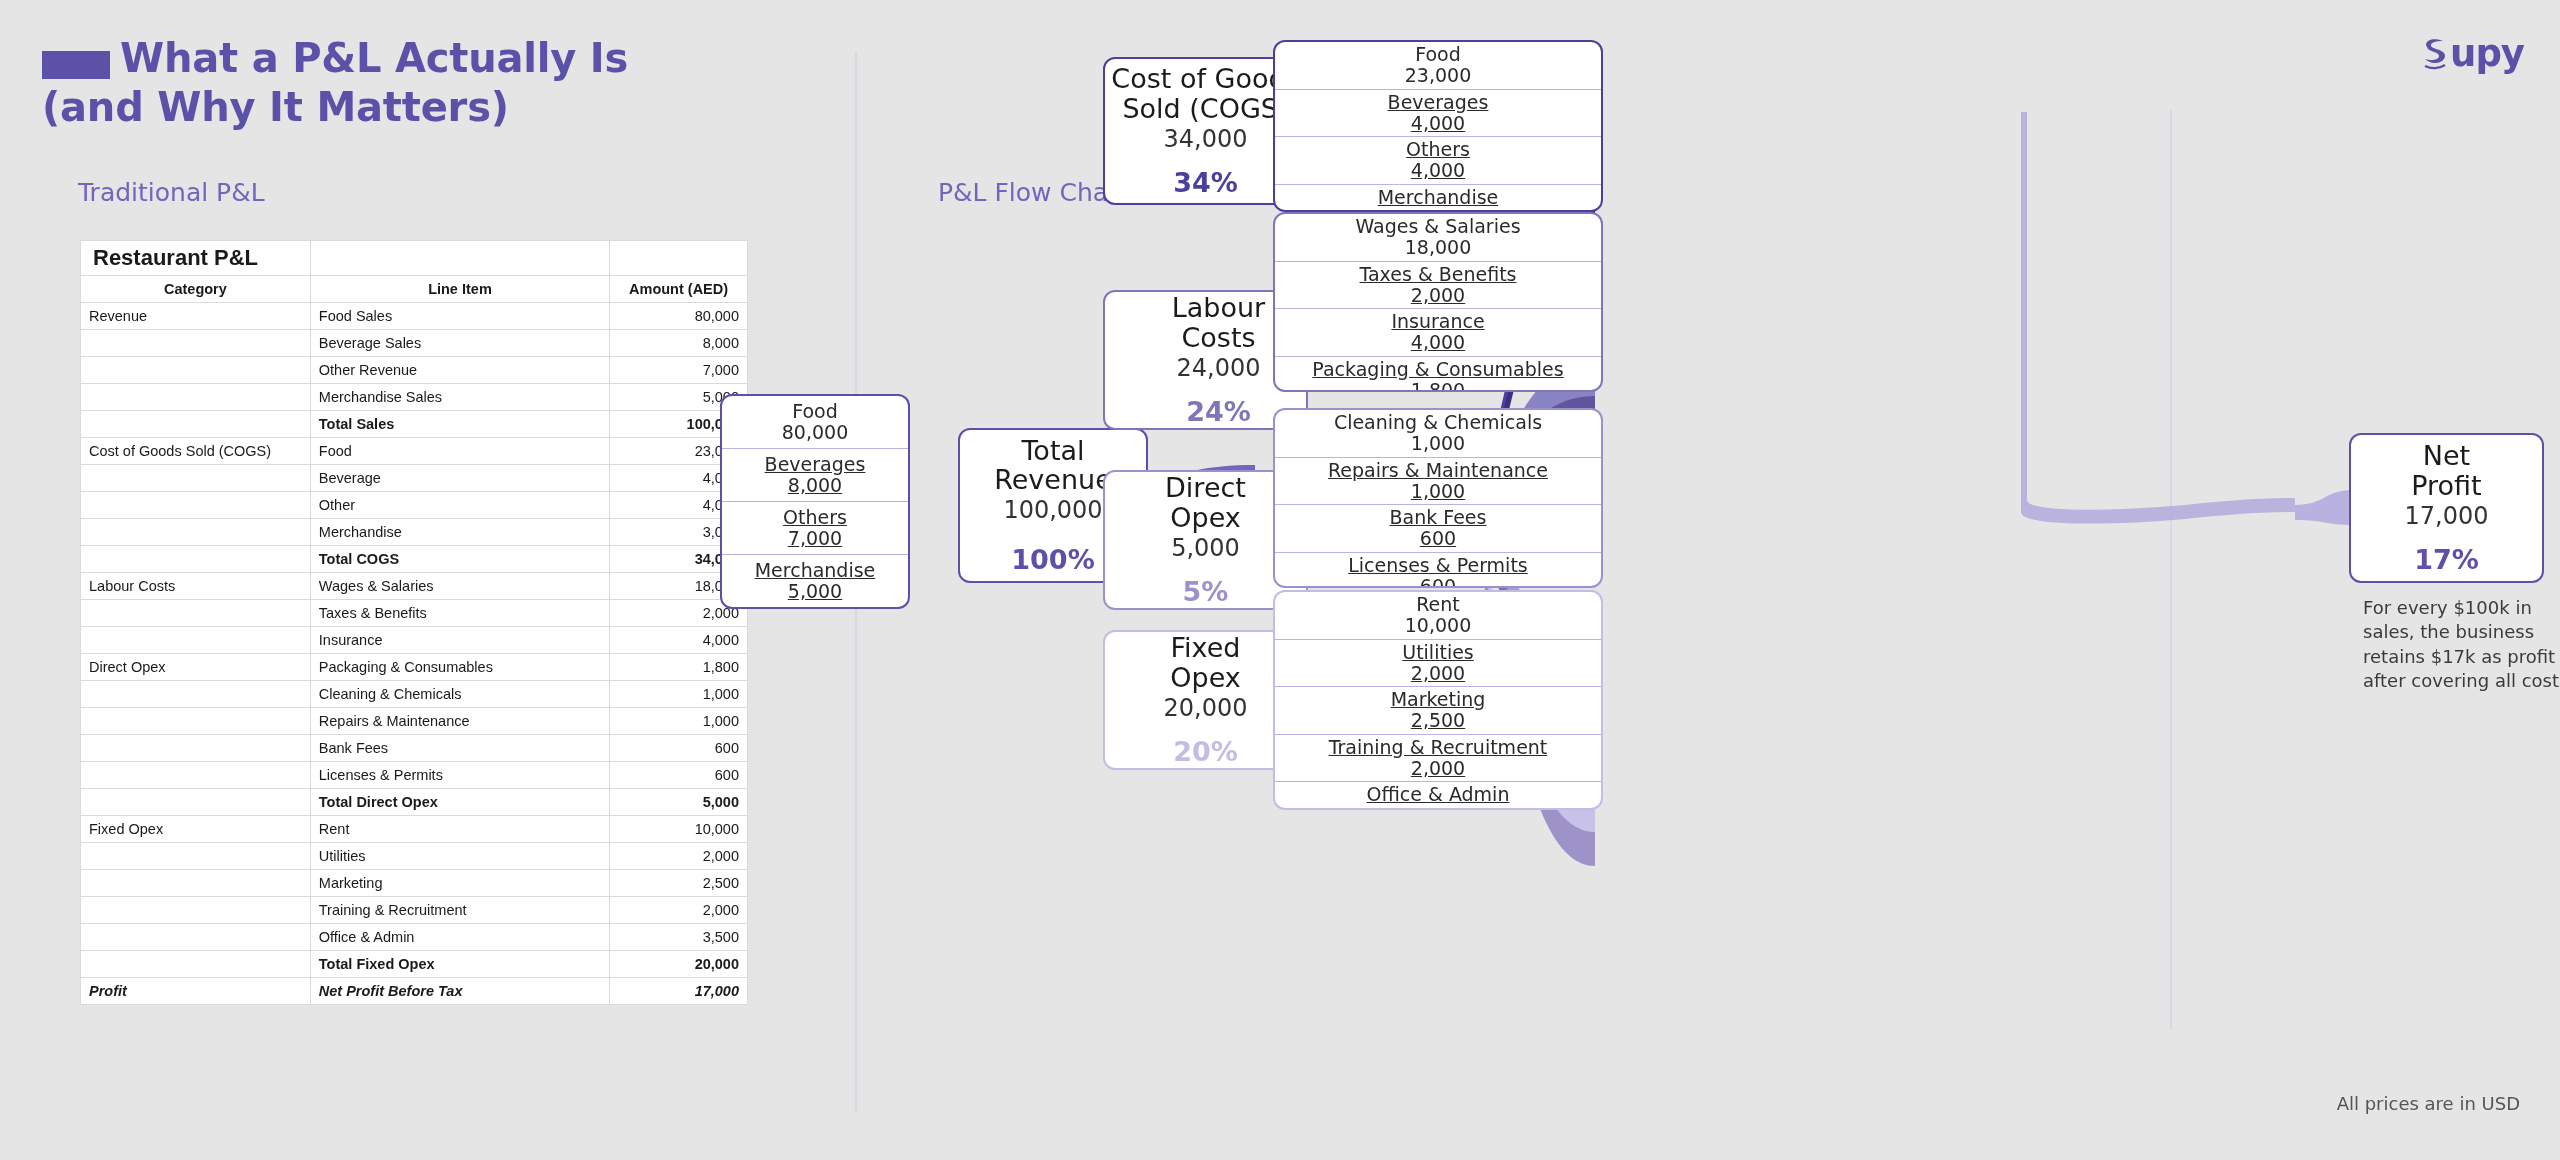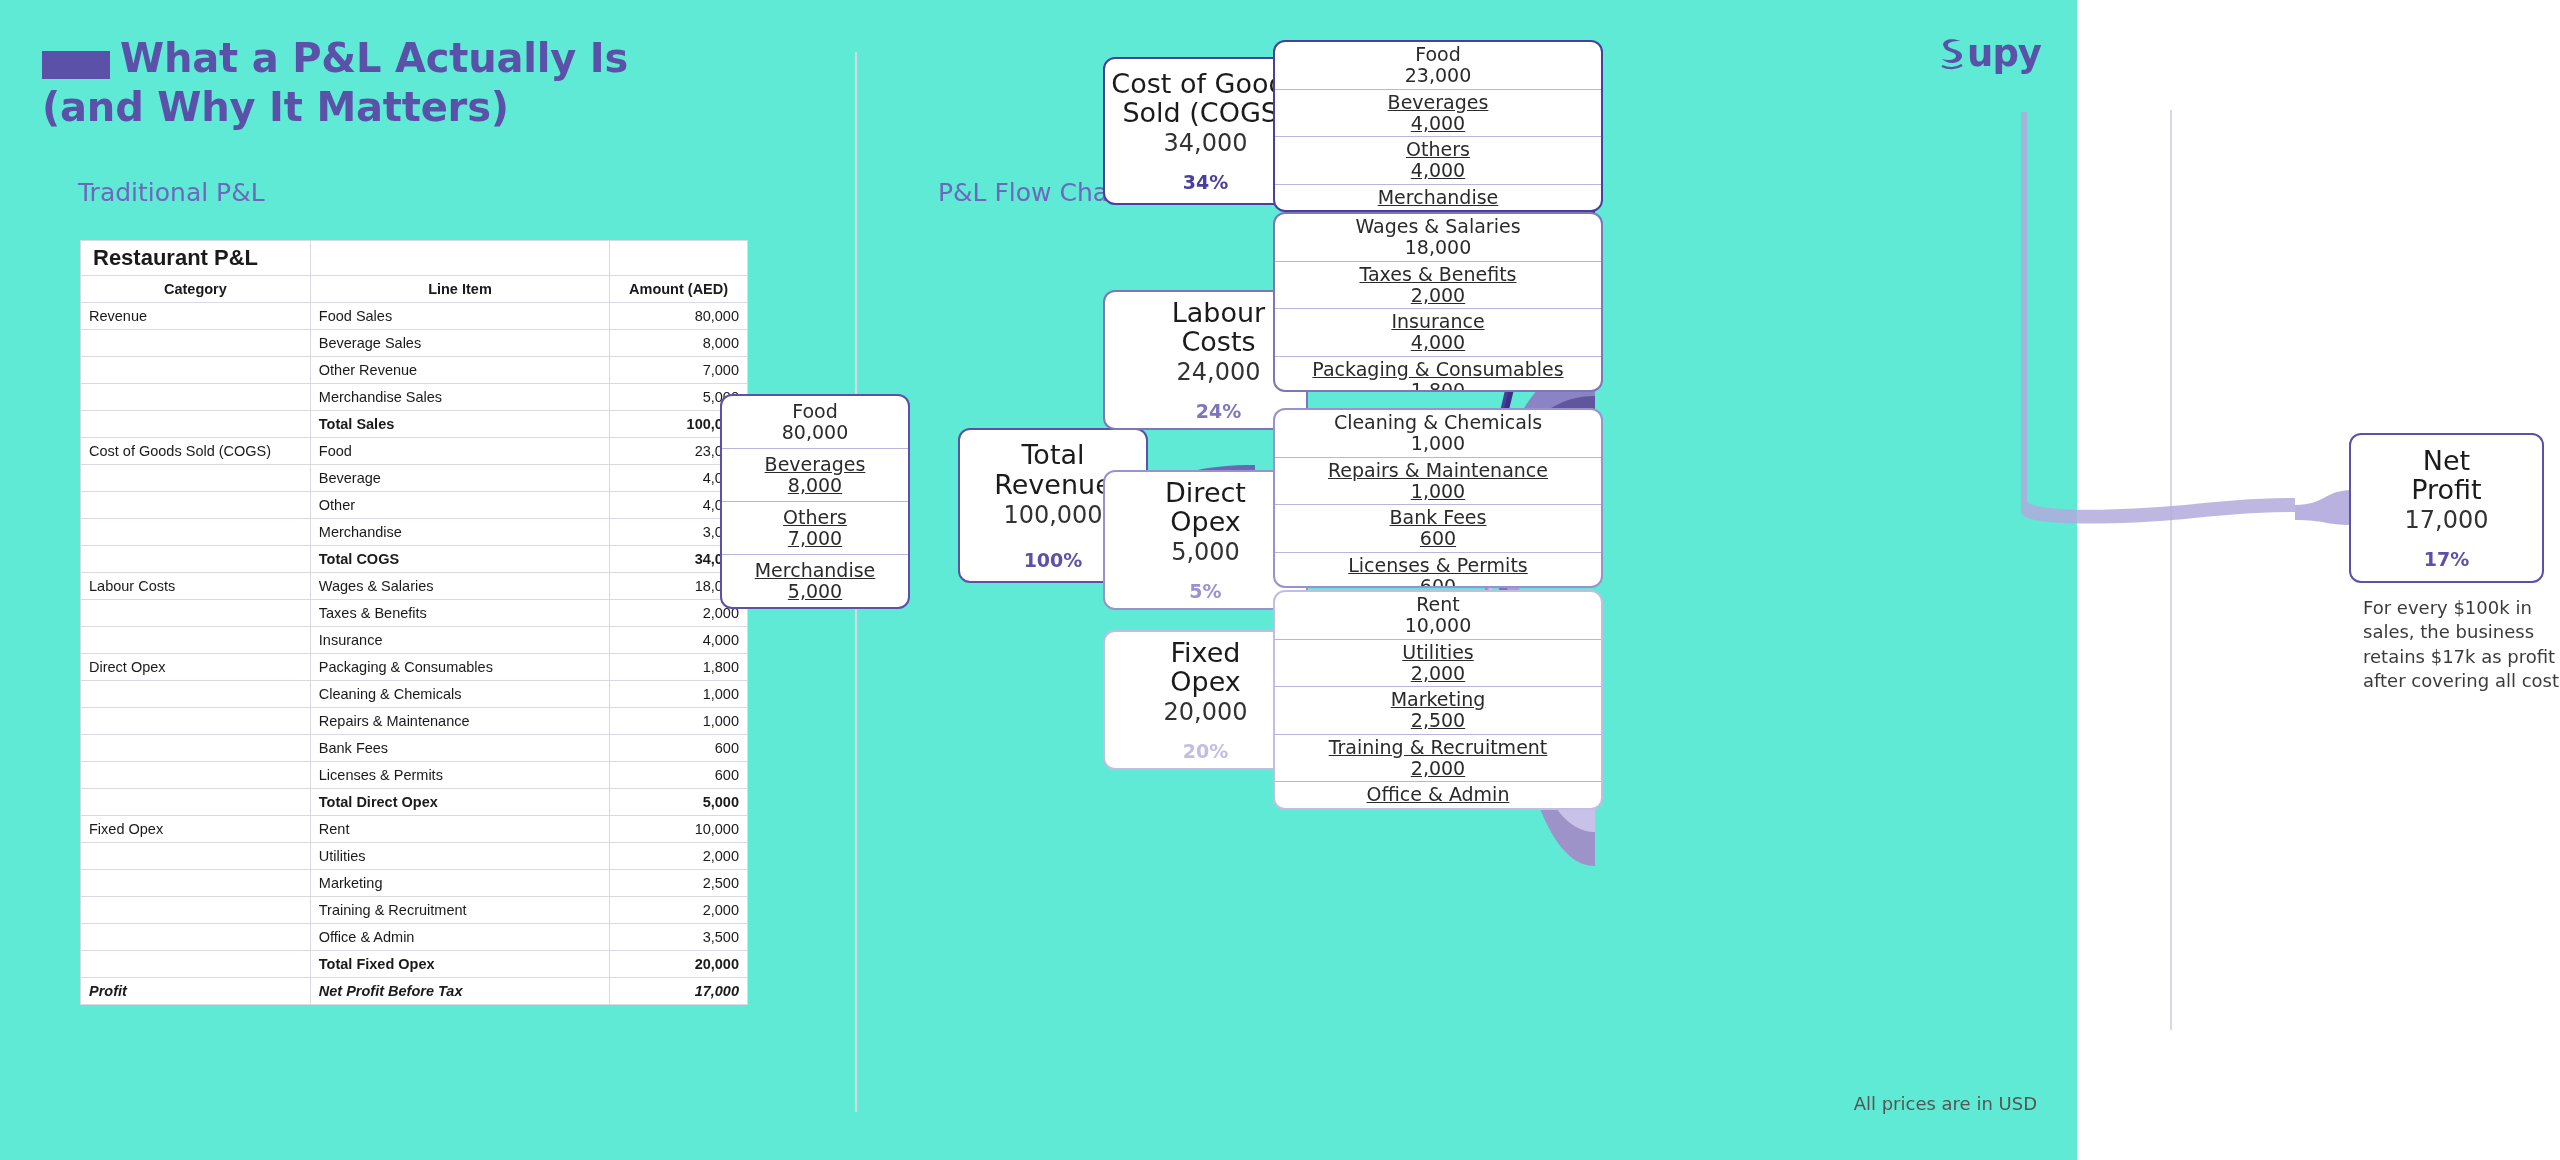--- a/index.html
+++ b/index.html
@@ -2,21 +2,21 @@
 <html><head>
 <meta charset="utf-8">
 <style>
   * { box-sizing: border-box; margin: 0; padding: 0; }
   html, body {
     width: 2560px; height: 1160px;
     background: #ffffff;
     font-family: "Liberation Sans", sans-serif;
     overflow: hidden;
   }
-  .page { position: relative; width: 2077px; height: 1160px; background:#5eead4; }
+  .page { position: relative; width: 2560px; height: 1160px; background:#e5e5e5; }
 
   
   .title-block { position:absolute; left:42px; top:34px; width:760px; }
   .title-bar {
     position:absolute; left:0px; top:17px;
     width:68px; height:28px; background:#5b51a8;
   }
   .title-text {
     margin-left:78px;
     font-size:40px; font-weight:bold; color:#5b51a8;
@@ -67,21 +67,21 @@
   .flow { position:absolute; left:855px; top:0; width:1705px; height:1160px; }
   .fsvg { position:absolute; left:0; top:0; width:1705px; height:1160px; }
 
   .node {
     position:absolute; background:#fff; border-radius:12px;
     display:flex; flex-direction:column; align-items:center; justify-content:center;
     font-family:"DejaVu Sans", sans-serif; color:#1b1b1b; text-align:center;
   }
   .node .n-name { font-size:27px; line-height:1.08; }
   .node .n-val  { font-size:24px; color:#333; margin-top:2px; }
-  .node .n-pct  { font-size:19px; font-weight:bold; margin-top:14px; }
+  .node .n-pct  { font-size:27px; font-weight:bold; margin-top:14px; }
 
   .stack {
     position:absolute; background:#fff; border-radius:12px; overflow:hidden;
     display:flex; flex-direction:column;
     font-family:"DejaVu Sans", sans-serif; color:#2a2a2a; text-align:center;
   }
   .stack .row {
     flex:1 1 0; display:flex; flex-direction:column;
     align-items:center; justify-content:center; padding:2px 6px;
   }

